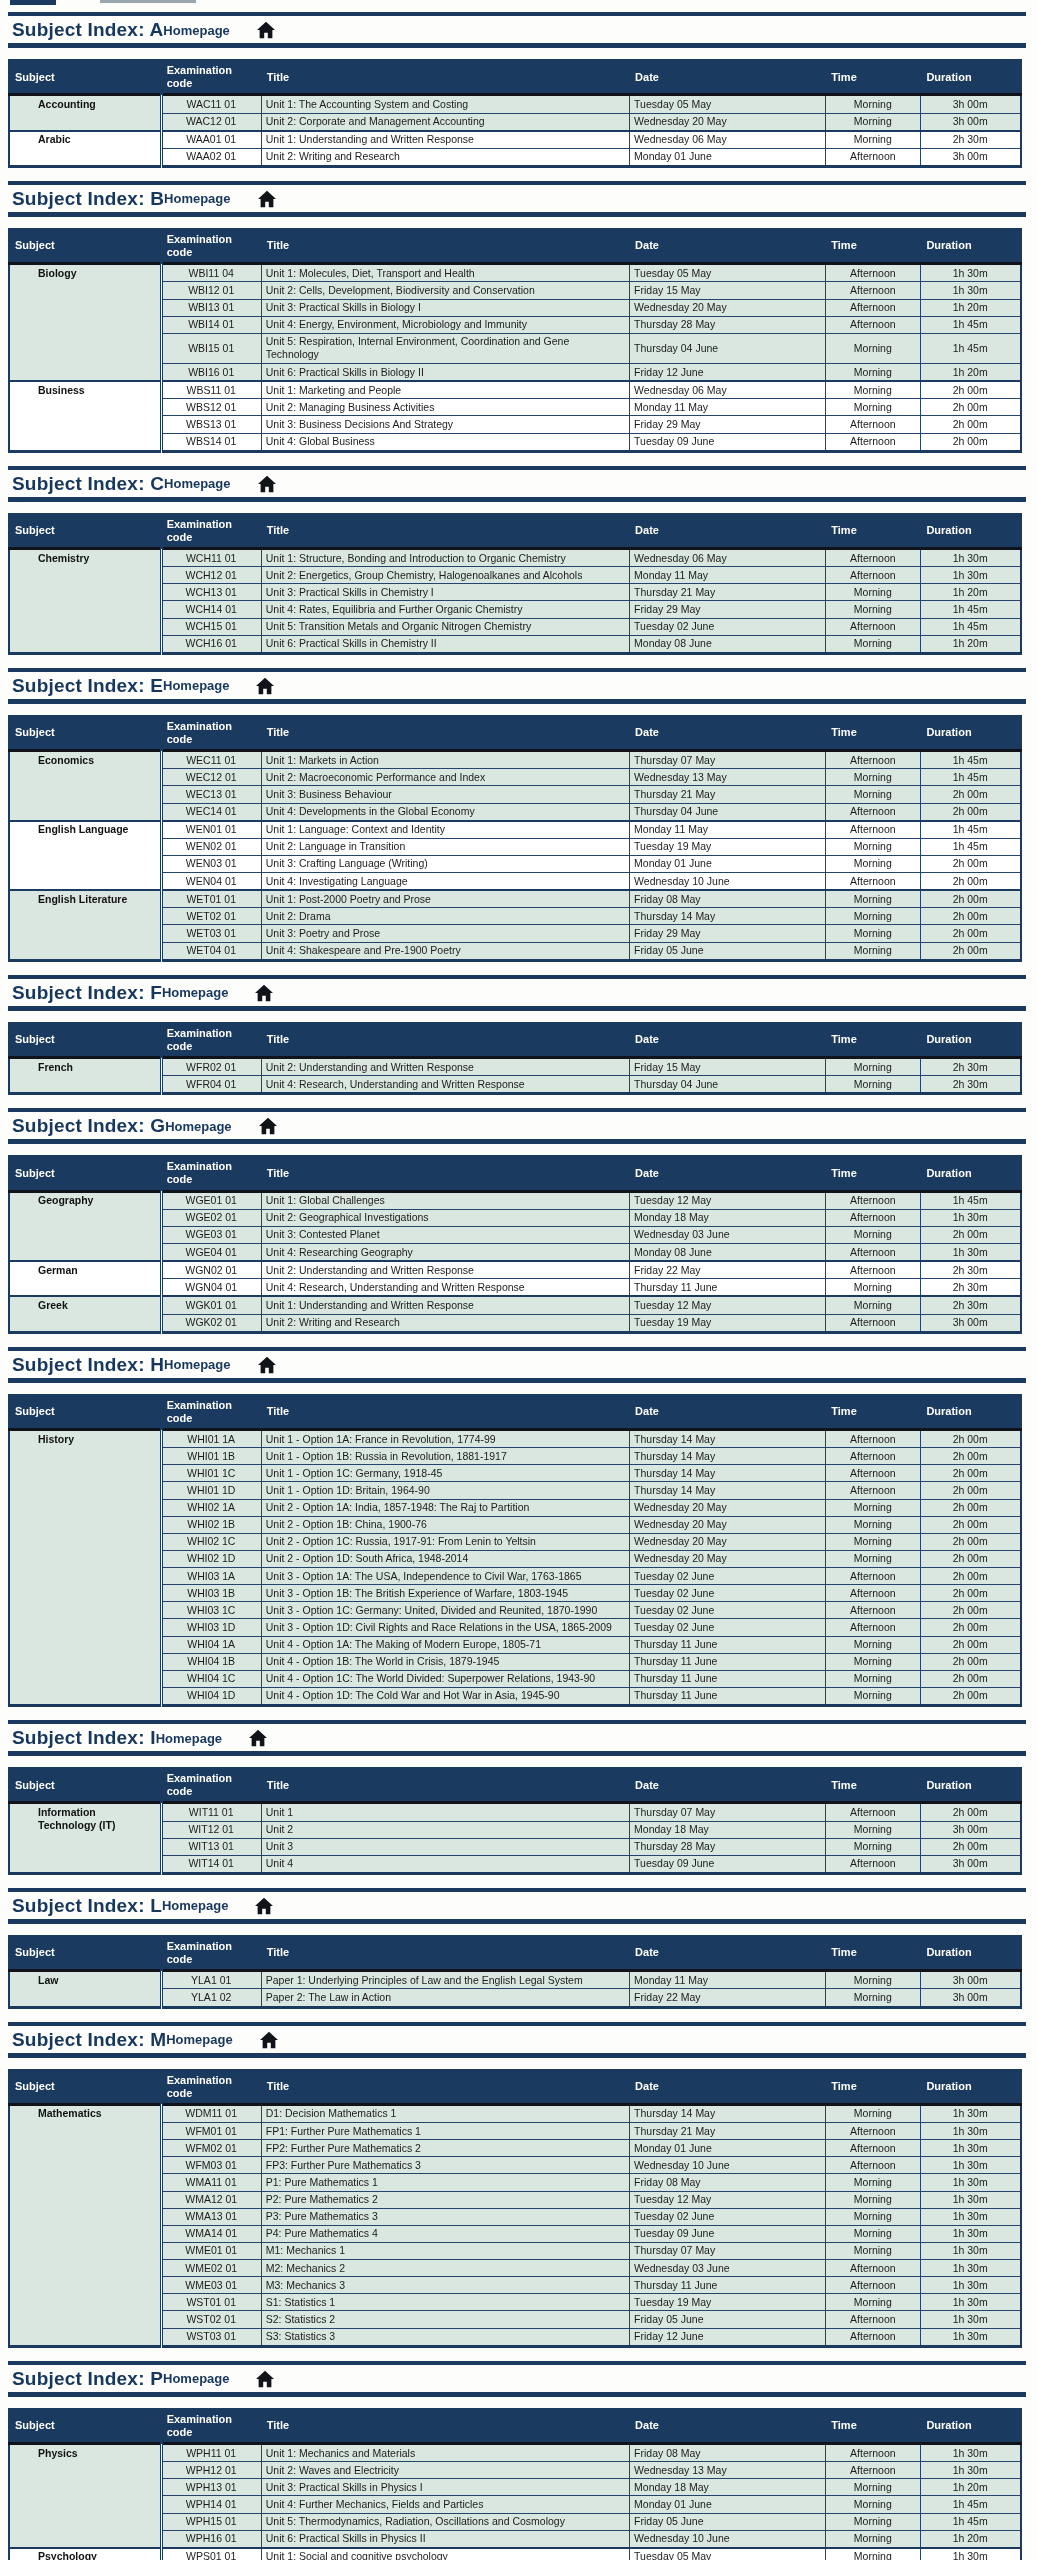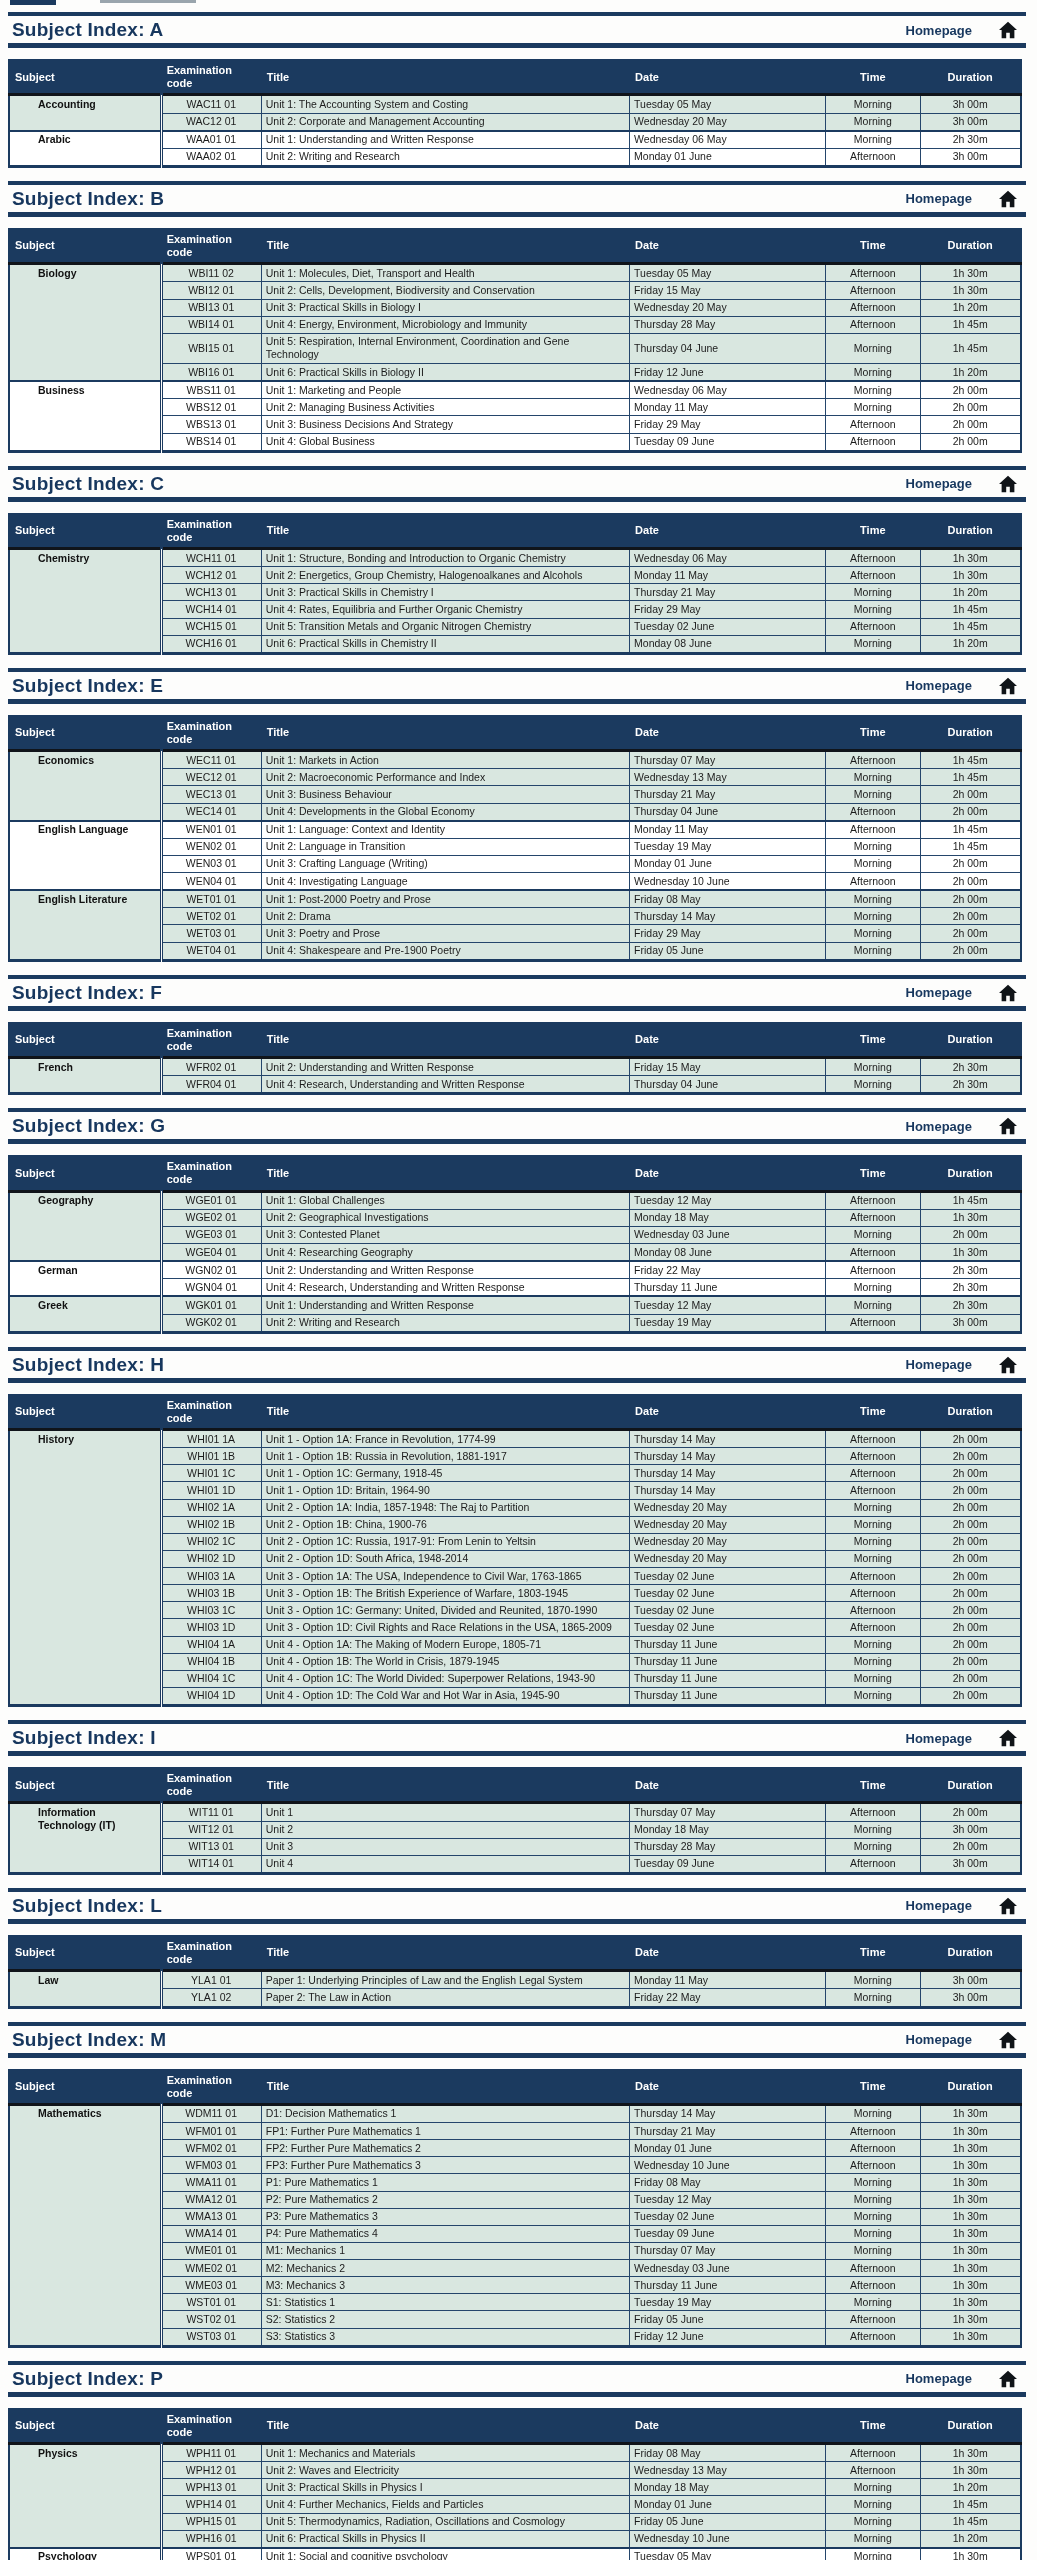--- a/index.html
+++ b/index.html
@@ -16,25 +16,24 @@
     padding:12px 11px 6px 8px;
     background:#fdfdfc;
     overflow:hidden;
   }
   
   .edge-frag-a{position:absolute;top:0;left:10px;width:46px;height:5px;background:#1b3a5f;}
   .edge-frag-b{position:absolute;top:0;left:100px;width:96px;height:3px;background:#9aa5ad;}
 
   .section{margin:0 0 2px 0;}
   .sec-header{
-    display:flex;justify-content:space-between;align-items:center;
+    display:flex;justify-content:flex-start;align-items:center;
     border-top:4px solid #1b3a5f;
     border-bottom:5px solid #1b3a5f;
     padding:3px 4px 2px 4px;
-    gap:40px;
   }
   .sec-title{
     font-size:19px;font-weight:bold;color:#17375e;letter-spacing:0.2px;
   }
   .homepage-wrap{display:flex;align-items:center;gap:26px;margin-right:4px;}
   .hp-link{
     font-size:13px;font-weight:bold;color:#17375e;text-decoration:none;cursor:pointer;
   }
   .home-icon{display:inline-flex;width:20px;height:18px;cursor:pointer;}
   .home-icon svg{width:100%;height:100%;}
@@ -56,21 +55,21 @@
   col.w-dur{width:100px;}
 
   thead th{
     background:#1b3a5f;color:#ffffff;
     font-size:11px;font-weight:bold;text-align:left;
     padding:3px 6px 3px 5px;
     border:1px solid #1b3a5f;
     border-bottom:3px solid #10141a;
     line-height:1.2;
   }
-  thead th.c-time,thead th.c-dur{text-align:center;}
+  thead th.c-time,thead th.c-dur{text-align:left;}
 
   tbody td{
     border:1px solid #24456b;
     padding:1.5px 5px 1.5px 4px;
     line-height:1.25;
     color:#1c1c1c;
     overflow:hidden;
   }
   tr.stripe-green td{background:#d9e7e0;}
   tr.stripe-white td{background:#ffffff;}
@@ -185,21 +184,21 @@
               <th class="c-code">Examination code</th>
               <th class="c-title">Title</th>
               <th class="c-date">Date</th>
               <th class="c-time">Time</th>
               <th class="c-dur">Duration</th>
             </tr>
           </thead>
           <tbody>
             <tr class="stripe-green group-start">
               <td class="c-subj" rowspan="6">Biology</td>
-              <td class="c-code">WBI11 02</td>
+              <td class="c-code">WBI11 04</td>
               <td class="c-title">Unit 1: Molecules, Diet, Transport and Health</td>
               <td class="c-date">Tuesday 05 May</td>
               <td class="c-time">Afternoon</td>
               <td class="c-dur">1h 30m</td>
             </tr>
             <tr class="stripe-green">
               <td class="c-code">WBI12 01</td>
               <td class="c-title">Unit 2: Cells, Development, Biodiversity and Conservation</td>
               <td class="c-date">Friday 15 May</td>
               <td class="c-time">Afternoon</td>

